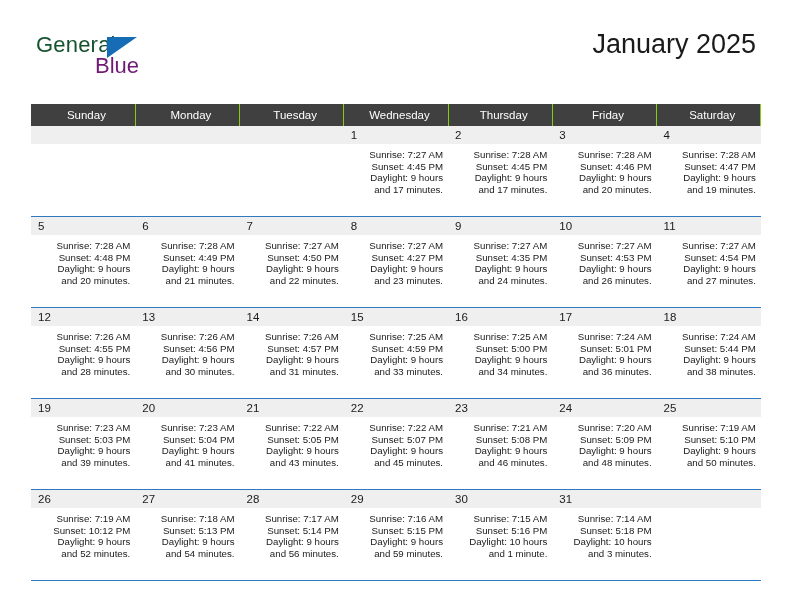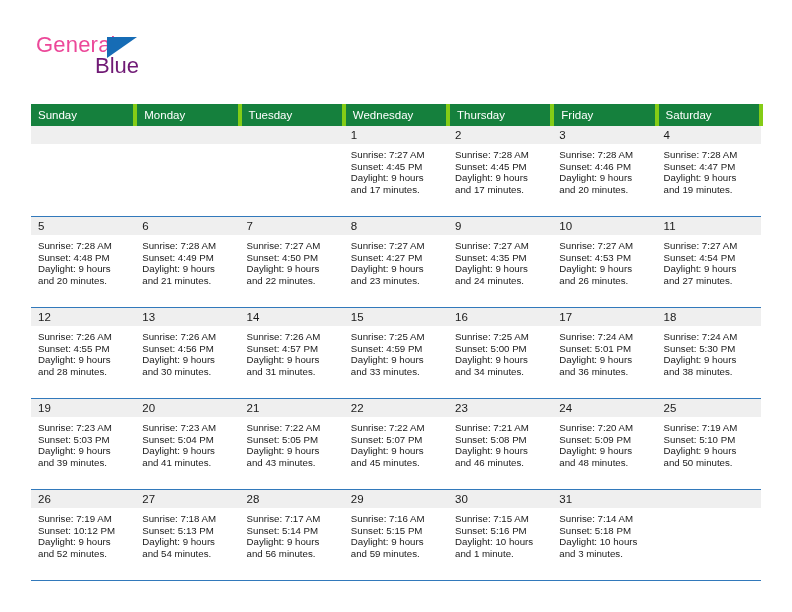--- a/index.html
+++ b/index.html
@@ -38,21 +38,21 @@
     top: 34px;
     width: 220px;
     height: 56px;
   }
   .brand-general {
     position: absolute;
     left: 0;
     top: 0;
     font-size: 22px;
     letter-spacing: 0.2px;
-    color: #ec4899;
+    color: #14532d;
     font-family: "Liberation Sans", sans-serif;
     line-height: 22px;
   }
   .brand-triangle {
     position: absolute;
     left: 71px;
     top: 3px;
     width: 0;
     height: 0;
     border-left: 30px solid #166cb5;
@@ -92,29 +92,29 @@
     position: absolute;
     left: 31px;
     top: 104px;
     width: 730px;
     border-collapse: collapse;
     table-layout: fixed;
   }
   .calendar col { width: 104.28px; }
 
   .calendar thead th {
-    background: #15803d;
+    background: #404040;
     color: #ffffff;
     font-size: 11.5px;
     font-weight: normal;
-    text-align: left;
+    text-align: center;
     padding: 5px 0 5px 7px;
     height: 20px;
     box-sizing: border-box;
-    border-right: 4px solid #84cc16;
+    border-right: 1px solid #84cc16;
     vertical-align: middle;
   }
 
   .calendar tbody tr.week-row > td {
     vertical-align: top;
     padding: 0;
     height: 90px;
     border-bottom: 1.6px solid #3279bb;
     background: #ffffff;
     overflow: hidden;
@@ -135,39 +135,41 @@
     padding: 1px 0 0 7px;
     font-size: 11.5px;
     color: #1a1a1a;
     line-height: 16px;
   }
   .cell-body {
     padding: 5px 5px 0 7px;
     font-size: 9.7px;
     line-height: 11.6px;
     color: #1a1a1a;
+    text-align: right;
   }
   .cell-body div {
     white-space: nowrap;
   }
 </style>
 </head>
 <body>
 
 <div class="page">
 
   <div class="page-header">
 
     <div class="brand">
       <span class="brand-general">General</span>
       <span class="brand-triangle"></span>
       <span class="brand-blue">Blue</span>
     </div>
 
     <div class="title-block">
+      <div class="month-title">January 2025</div>
     </div>
 
   </div>
 
   <table class="calendar">
     <colgroup>
       <col>
         <col>
         <col>
         <col>
@@ -395,21 +397,21 @@
                 <div>Daylight: 9 hours</div>
                 <div>and 36 minutes.</div>
               </div>
             </div>
           </td>
           <td>
             <div class="cell-inner">
               <div class="daynum-band">18</div>
               <div class="cell-body">
                 <div>Sunrise: 7:24 AM</div>
-                <div>Sunset: 5:30 PM</div>
+                <div>Sunset: 5:44 PM</div>
                 <div>Daylight: 9 hours</div>
                 <div>and 38 minutes.</div>
               </div>
             </div>
           </td>
         </tr>
         <tr class="week-row">
           <td>
             <div class="cell-inner">
               <div class="daynum-band">19</div>

